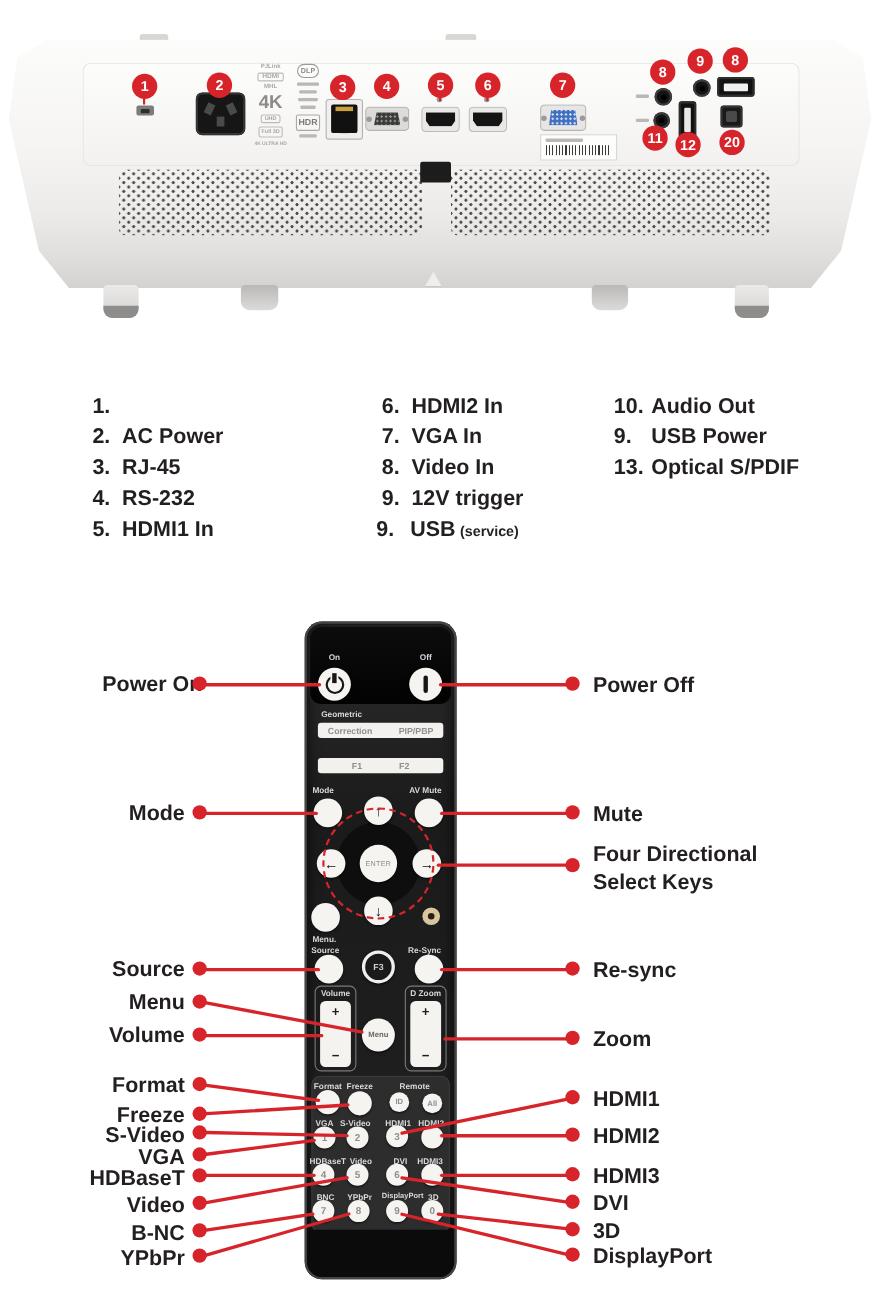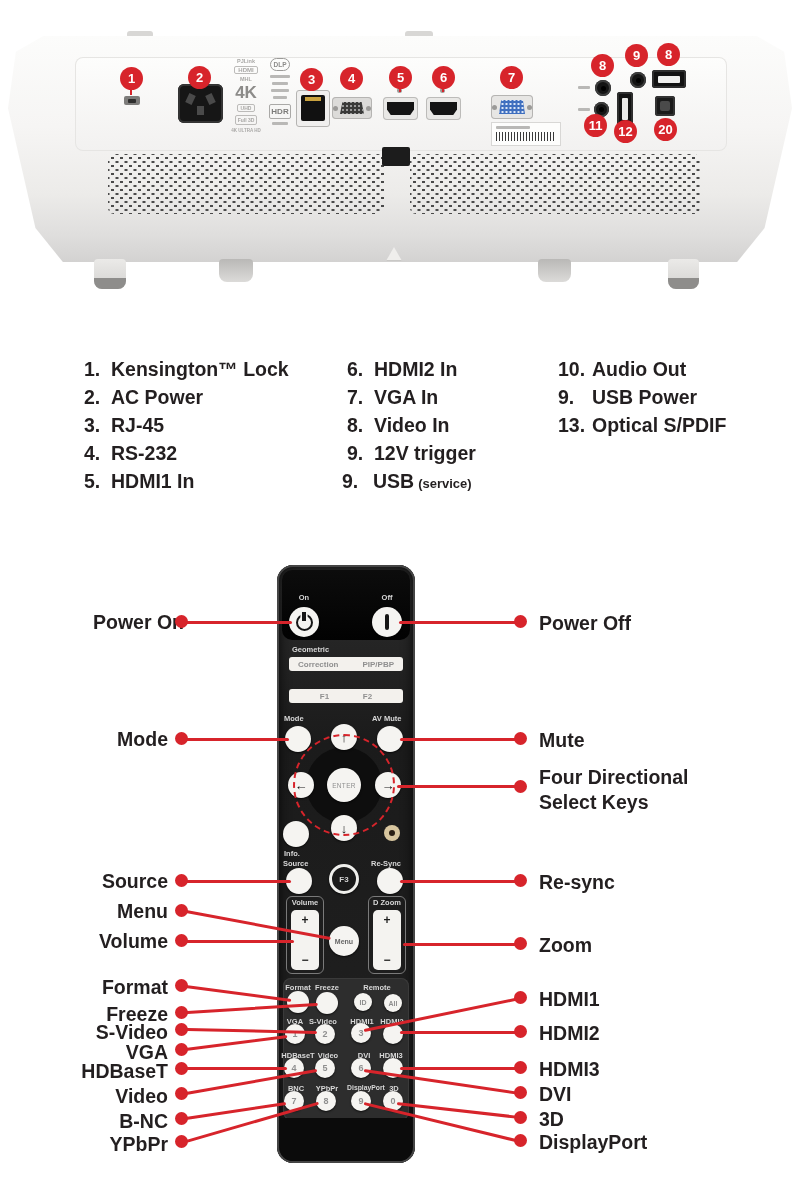--- a/index.html
+++ b/index.html
@@ -182,21 +182,20 @@
     <div class="numc" style="left:625px;top:44px;">9</div>
     <div class="numc" style="left:657px;top:43px;">8</div>
     <div class="numc" style="left:584px;top:114px;">11</div>
     <div class="numc" style="left:614px;top:120px;">12</div>
     <div class="numc" style="left:654px;top:118px;">20</div>
   </div>
 
   <div>
     <div class="leg" style="left:84px;top:358px;">
         <span class="n">1.</span>
-        <span>Kensington™ Lock</span>
       </div>
     <div class="leg" style="left:84px;top:386px;">
         <span class="n">2.</span>
         <span>AC Power</span>
       </div>
     <div class="leg" style="left:84px;top:414px;">
         <span class="n">3.</span>
         <span>RJ-45</span>
       </div>
     <div class="leg" style="left:84px;top:442px;">
@@ -277,21 +276,21 @@
     <div class="rbtn" style="left:377px;top:726px;width:26px;height:26px;"></div>
     <div class="dpad"></div>
     <div class="dash"></div>
     <div class="rbtn" style="left:331px;top:724px;width:26px;height:26px;color:#111;font-size:13px;font-weight:bold;">↑</div>
     <div class="rbtn" style="left:288px;top:772px;width:26px;height:26px;color:#111;font-size:13px;font-weight:bold;">←</div>
     <div class="rbtn" style="left:327px;top:768px;width:34px;height:34px;font-size:6.5px;letter-spacing:0.3px;">ENTER</div>
     <div class="rbtn" style="left:375px;top:772px;width:26px;height:26px;color:#111;font-size:13px;font-weight:bold;">→</div>
     <div class="rbtn" style="left:331px;top:815px;width:26px;height:26px;color:#111;font-size:13px;font-weight:bold;">↓</div>
 
     <div class="rbtn" style="left:283px;top:821px;width:26px;height:26px;"></div>
-    <div class="rlab" style="left:284px;top:849px;">Info.</div>
+    <div class="rlab" style="left:284px;top:849px;">Menu.</div>
     <div class="abs" style="left:384px;top:825px;width:16px;height:16px;border-radius:50%;background:#d8c69f;z-index:3;">
       <div class="abs" style="left:5px;top:5px;width:6px;height:6px;border-radius:50%;background:#2a1f14;"></div>
     </div>
     <div class="rlab" style="left:283px;top:859px;">Source</div>
     <div class="rlab" style="left:371px;top:859px;">Re-Sync</div>
     <div class="rbtn" style="left:286px;top:868px;width:26px;height:26px;"></div>
     <div class="rbtn" style="left:329px;top:864px;width:30px;height:30px;background:#1a1a1a;border:3px solid #efefec;box-sizing:border-box;color:#cfcfcf;font-size:8px;font-weight:bold;">F3</div>
     <div class="rbtn" style="left:377px;top:868px;width:26px;height:26px;"></div>
 
     <div class="rockbox" style="left:286px;top:896px;"></div>

